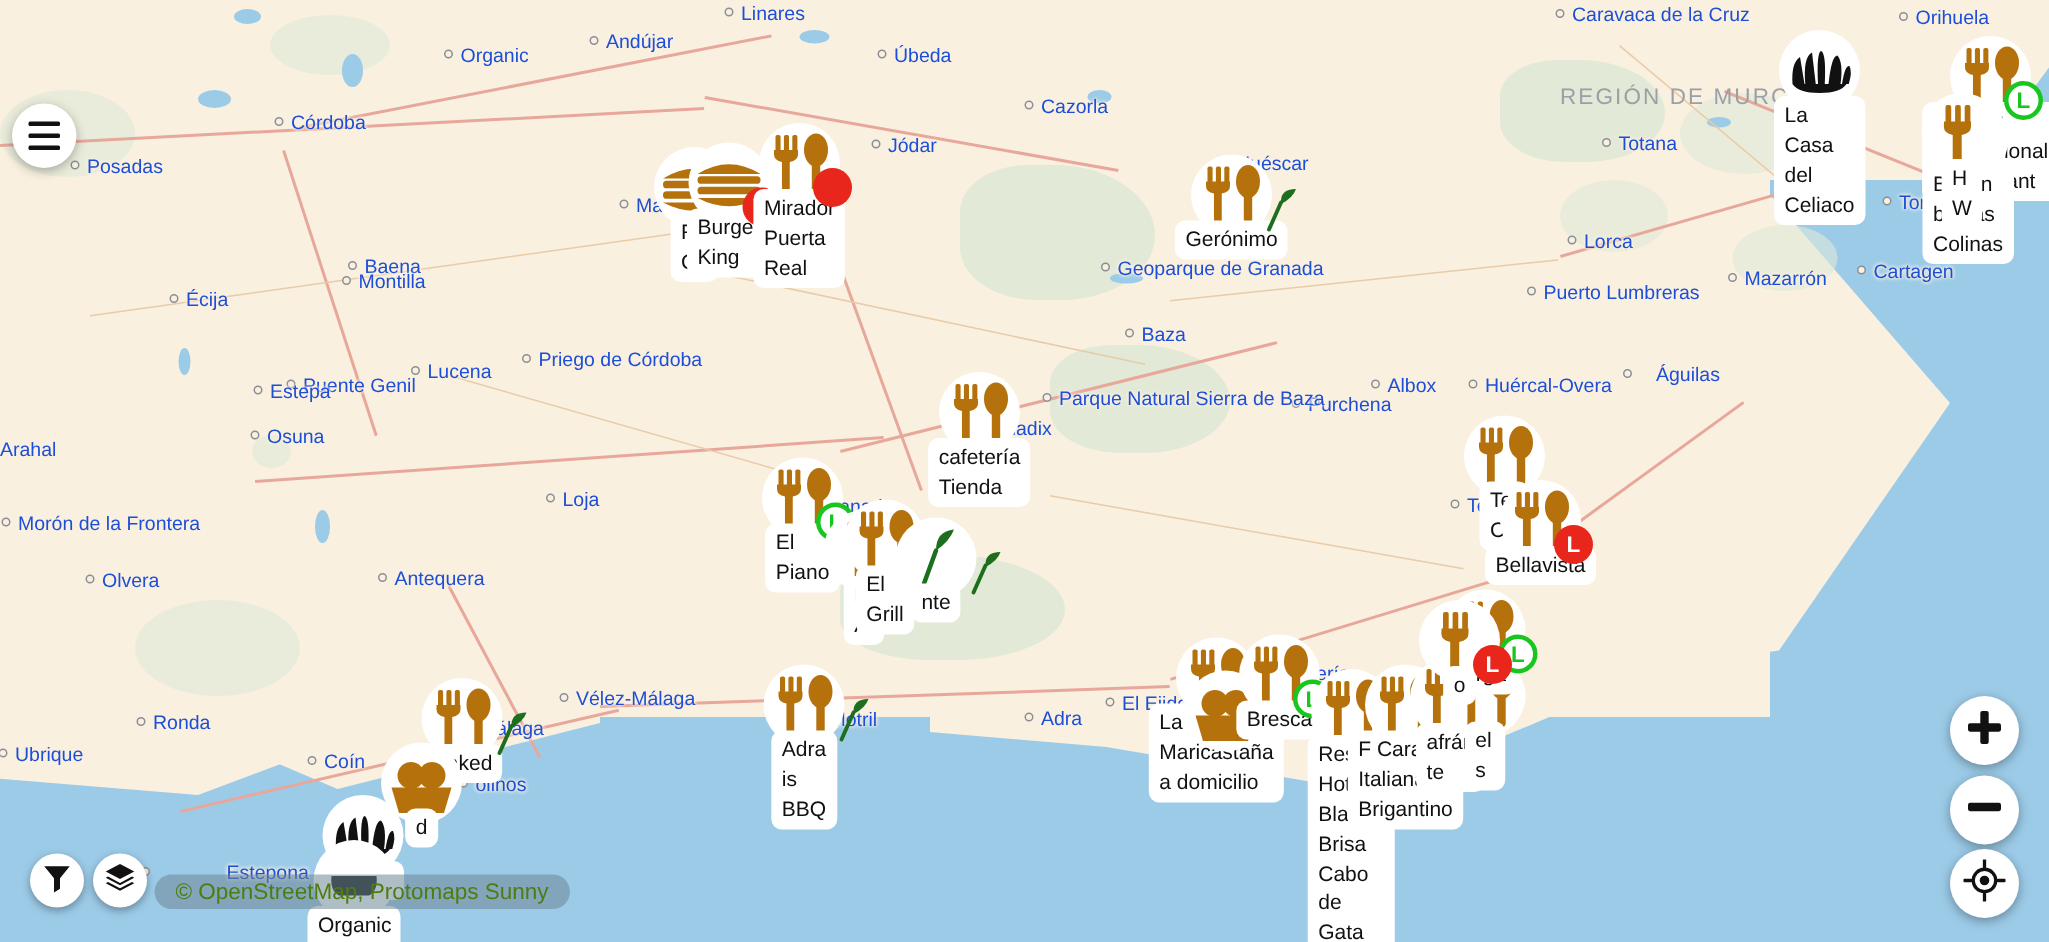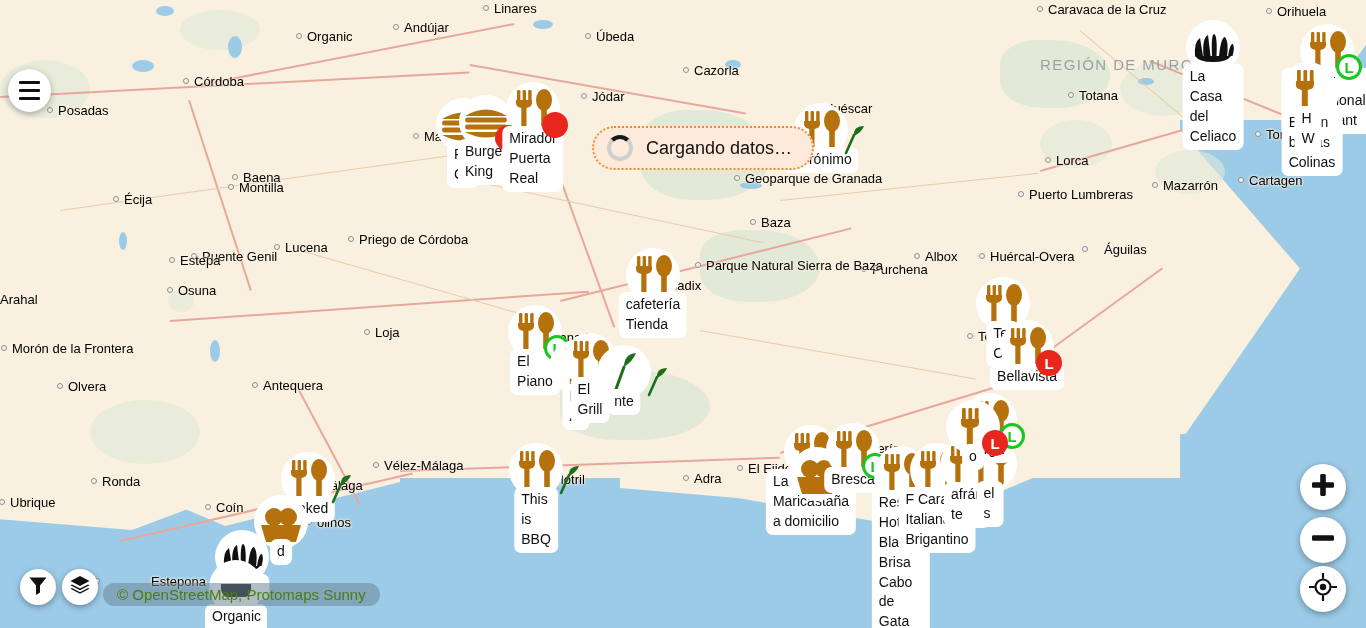--- a/index.html
+++ b/index.html
@@ -16,21 +16,21 @@
   .landmass { position: absolute; background: #faf0df; }
   .greenpatch { position: absolute; background: #d9e7d4; border-radius: 40% 60% 55% 45%; opacity: .75; }
   .greenpatch2 { position: absolute; background: #dfe9d8; border-radius: 50%; opacity: .6; }
   .road { position: absolute; background: #e8a79b; height: 2px; transform-origin: 0 0; }
   .road-minor { position: absolute; background: #e8cba8; height: 1px; transform-origin: 0 0; }
   .city-dot {
     position: absolute; width: 6px; height: 6px; border-radius: 50%;
     background: #faf0df; border: 1.4px solid #8a8f96;
   }
   .city-label {
-    position: absolute; font-size: 13px; color: #000000; white-space: nowrap;
+    position: absolute; font-size: 13px; color: #1d4ed8; white-space: nowrap;
     text-shadow: 0 0 3px #faf0df, 0 0 3px #faf0df, 0 0 2px #faf0df;
   }
   .region-label {
     position: absolute; font-size: 15px; letter-spacing: 1.4px;
     color: #9aa0a6; white-space: nowrap; font-weight: 400;
   }
 
   
   .marker { position: absolute; z-index: 20; }
   .marker-icon {
@@ -526,21 +526,21 @@
             <ellipse cx="36" cy="16" rx="8" ry="11" fill="#b5720c"></ellipse>
             <rect x="33.2" y="22" width="5.6" height="24" rx="2.8" fill="#b5720c"></rect>
           </svg>
           <span class="sprout">
             <svg width="26" height="30" viewBox="0 0 26 30">
               <path d="M6 28 L14 10" stroke="#1d6f1d" stroke-width="2.6" fill="none" stroke-linecap="round"></path>
               <path d="M14 11 q8 -4 10 -10 q-11 0 -10 10 z" fill="#1d6f1d"></path>
             </svg>
           </span>
         </div>
-        <div class="marker-label">This is BBQ</div>
+        <div class="marker-label">Adra is BBQ</div>
       </div>
       <div class="marker" style="left: 281px; top: 452px;">
         <div class="marker-icon">
           <svg width="50" height="50" viewBox="0 0 50 50">
             <rect x="9" y="6" width="3.4" height="12" rx="1.2" fill="#b5720c"></rect>
             <rect x="14.6" y="6" width="3.4" height="12" rx="1.2" fill="#b5720c"></rect>
             <rect x="20.2" y="6" width="3.4" height="12" rx="1.2" fill="#b5720c"></rect>
             <path d="M8 16 h16 v3 q0 4 -5.5 5 v22 a2.6 2.6 0 0 1 -5.2 0 v-22 q-5.3 -1 -5.3 -5 z" fill="#b5720c"></path>
             <ellipse cx="36" cy="16" rx="8" ry="11" fill="#b5720c"></ellipse>
             <rect x="33.2" y="22" width="5.6" height="24" rx="2.8" fill="#b5720c"></rect>
@@ -703,24 +703,20 @@
     </div>
 
 
   <div id="hamburger">
     <span></span>
     <span></span>
     <span></span>
   </div>
 
 
-  <div id="loading-pill">
-    <div id="spinner"></div>
-    <span id="loading-text">Cargando datos…</span>
-  </div>
 
 
   <div class="round-btn" id="filter-btn">
     <span>
       <svg width="22" height="22" viewBox="0 0 22 22">
         <path d="M2.5 3.5 h17 l-6.5 8 v7 l-4 2.5 v-9.5 z" fill="#111"></path>
       </svg>
     </span>
   </div>
   <div class="round-btn" id="layers-btn">

